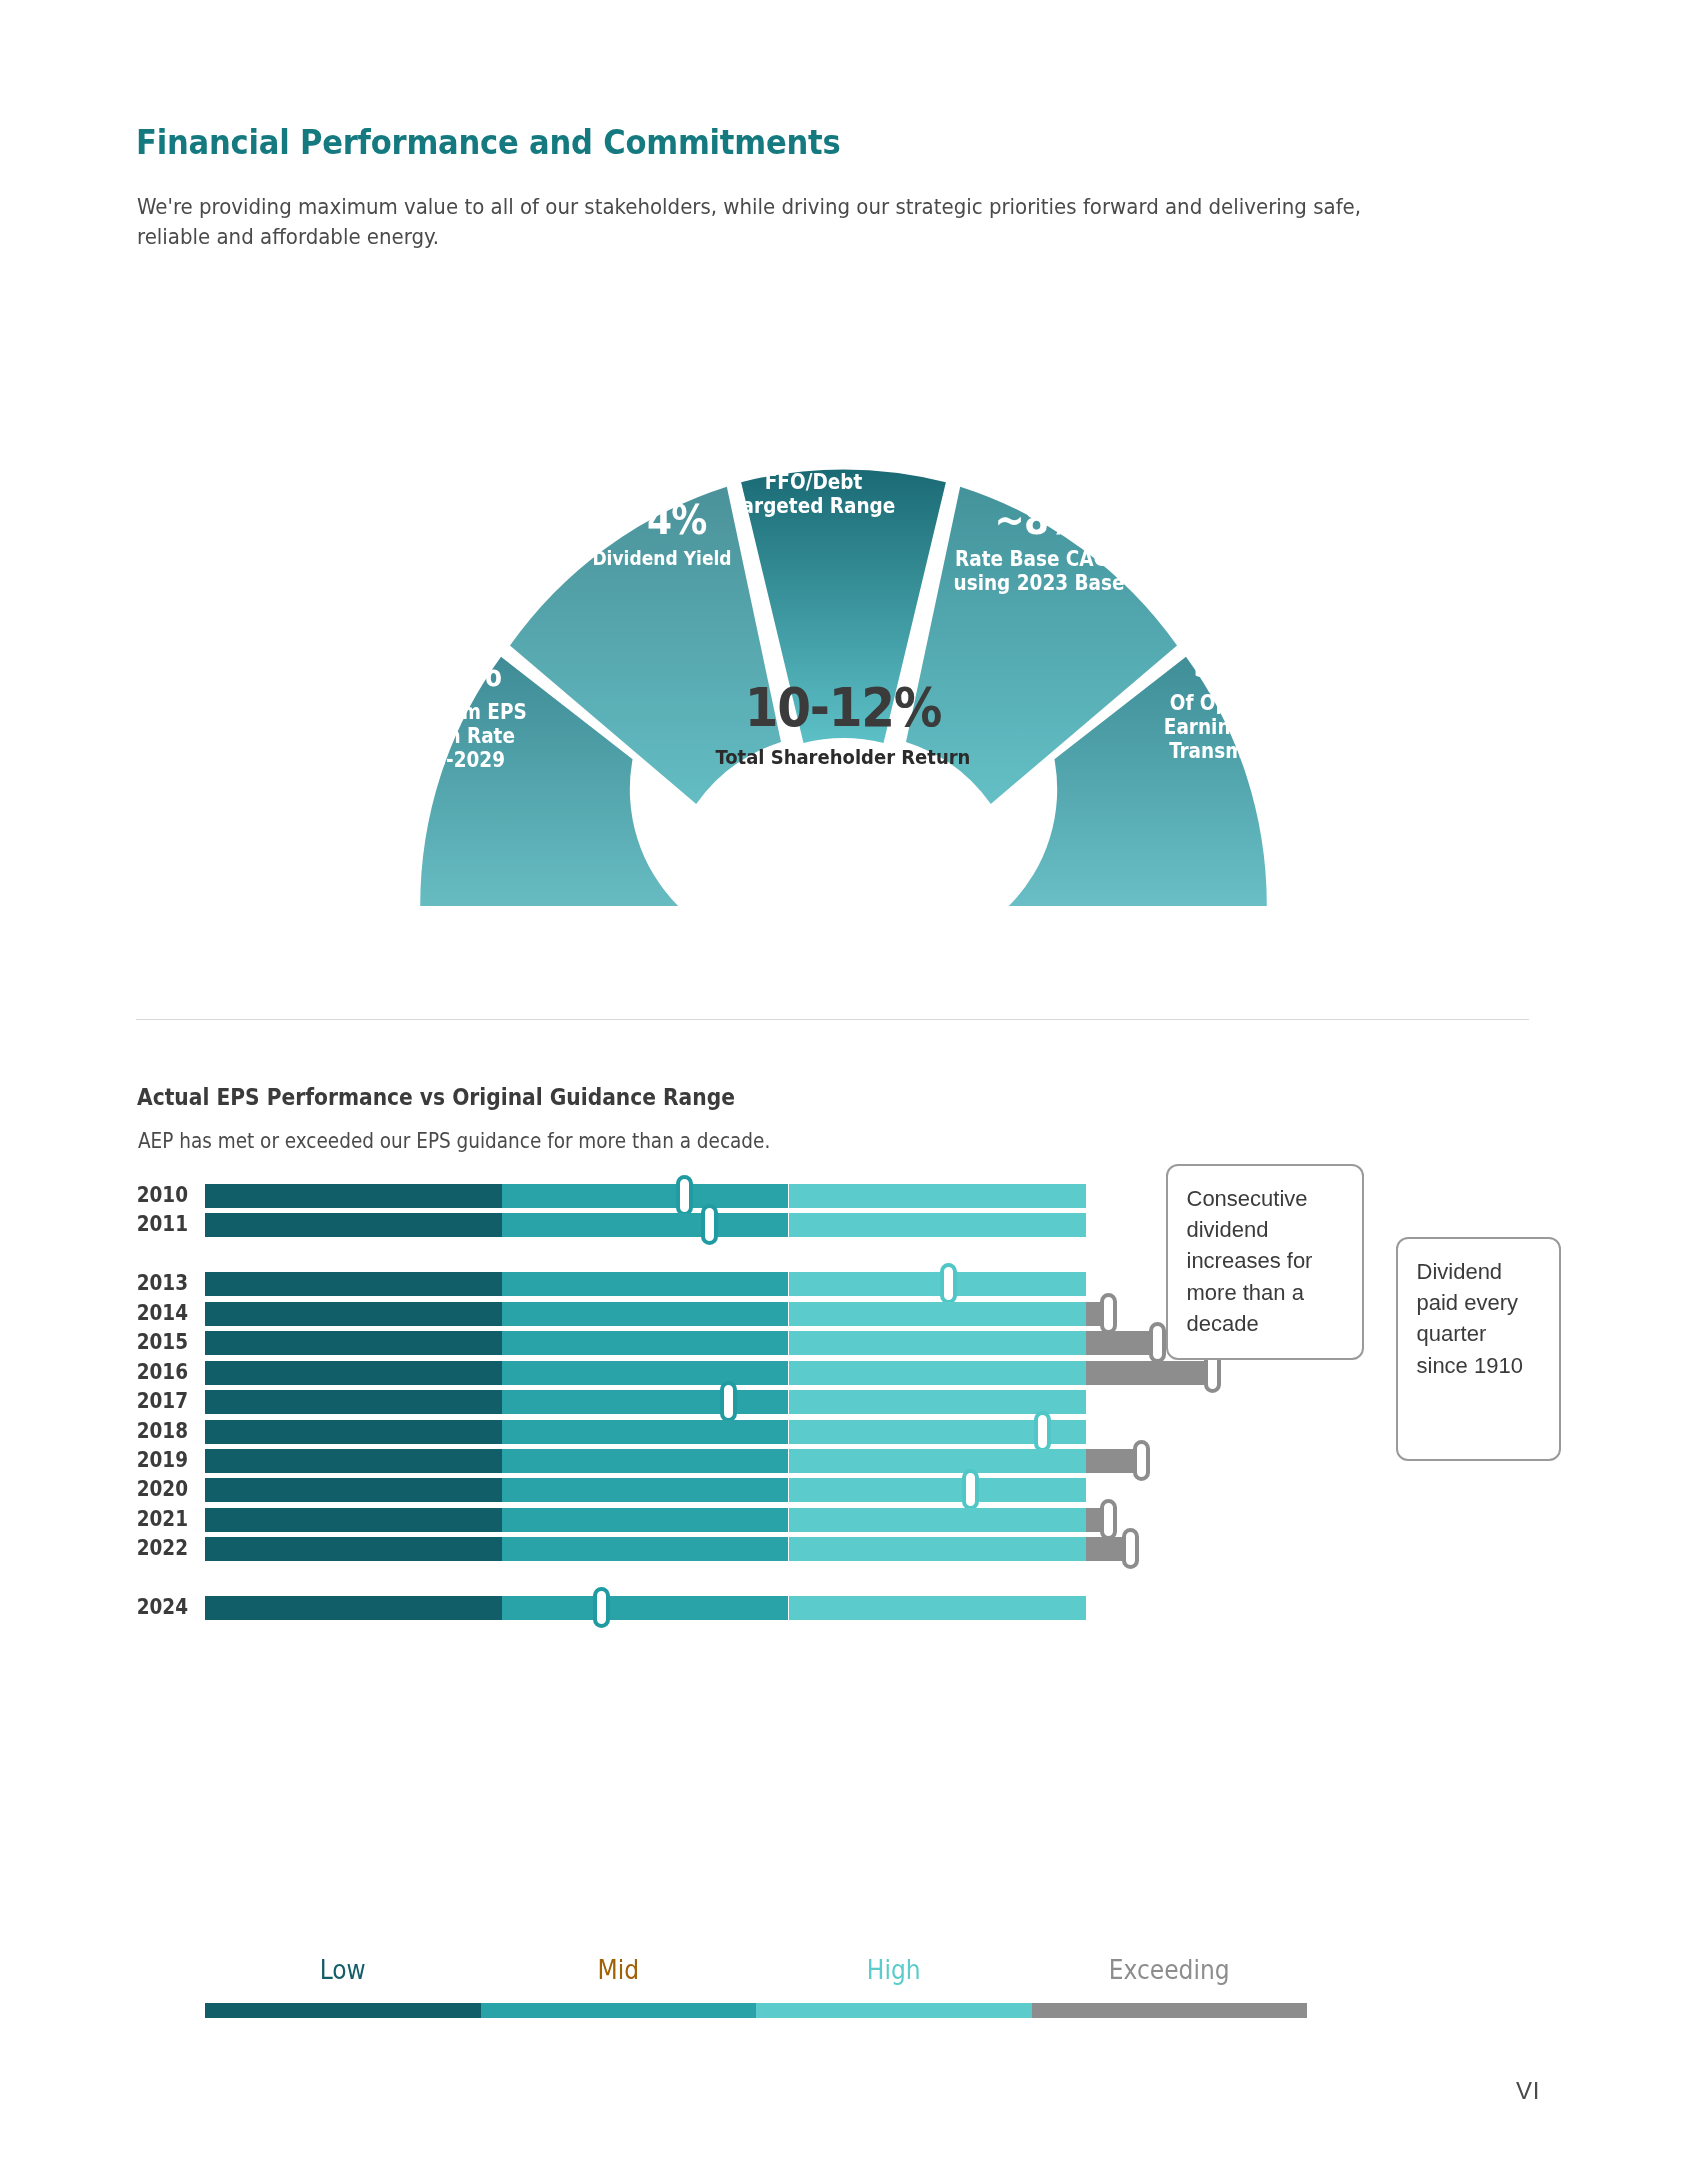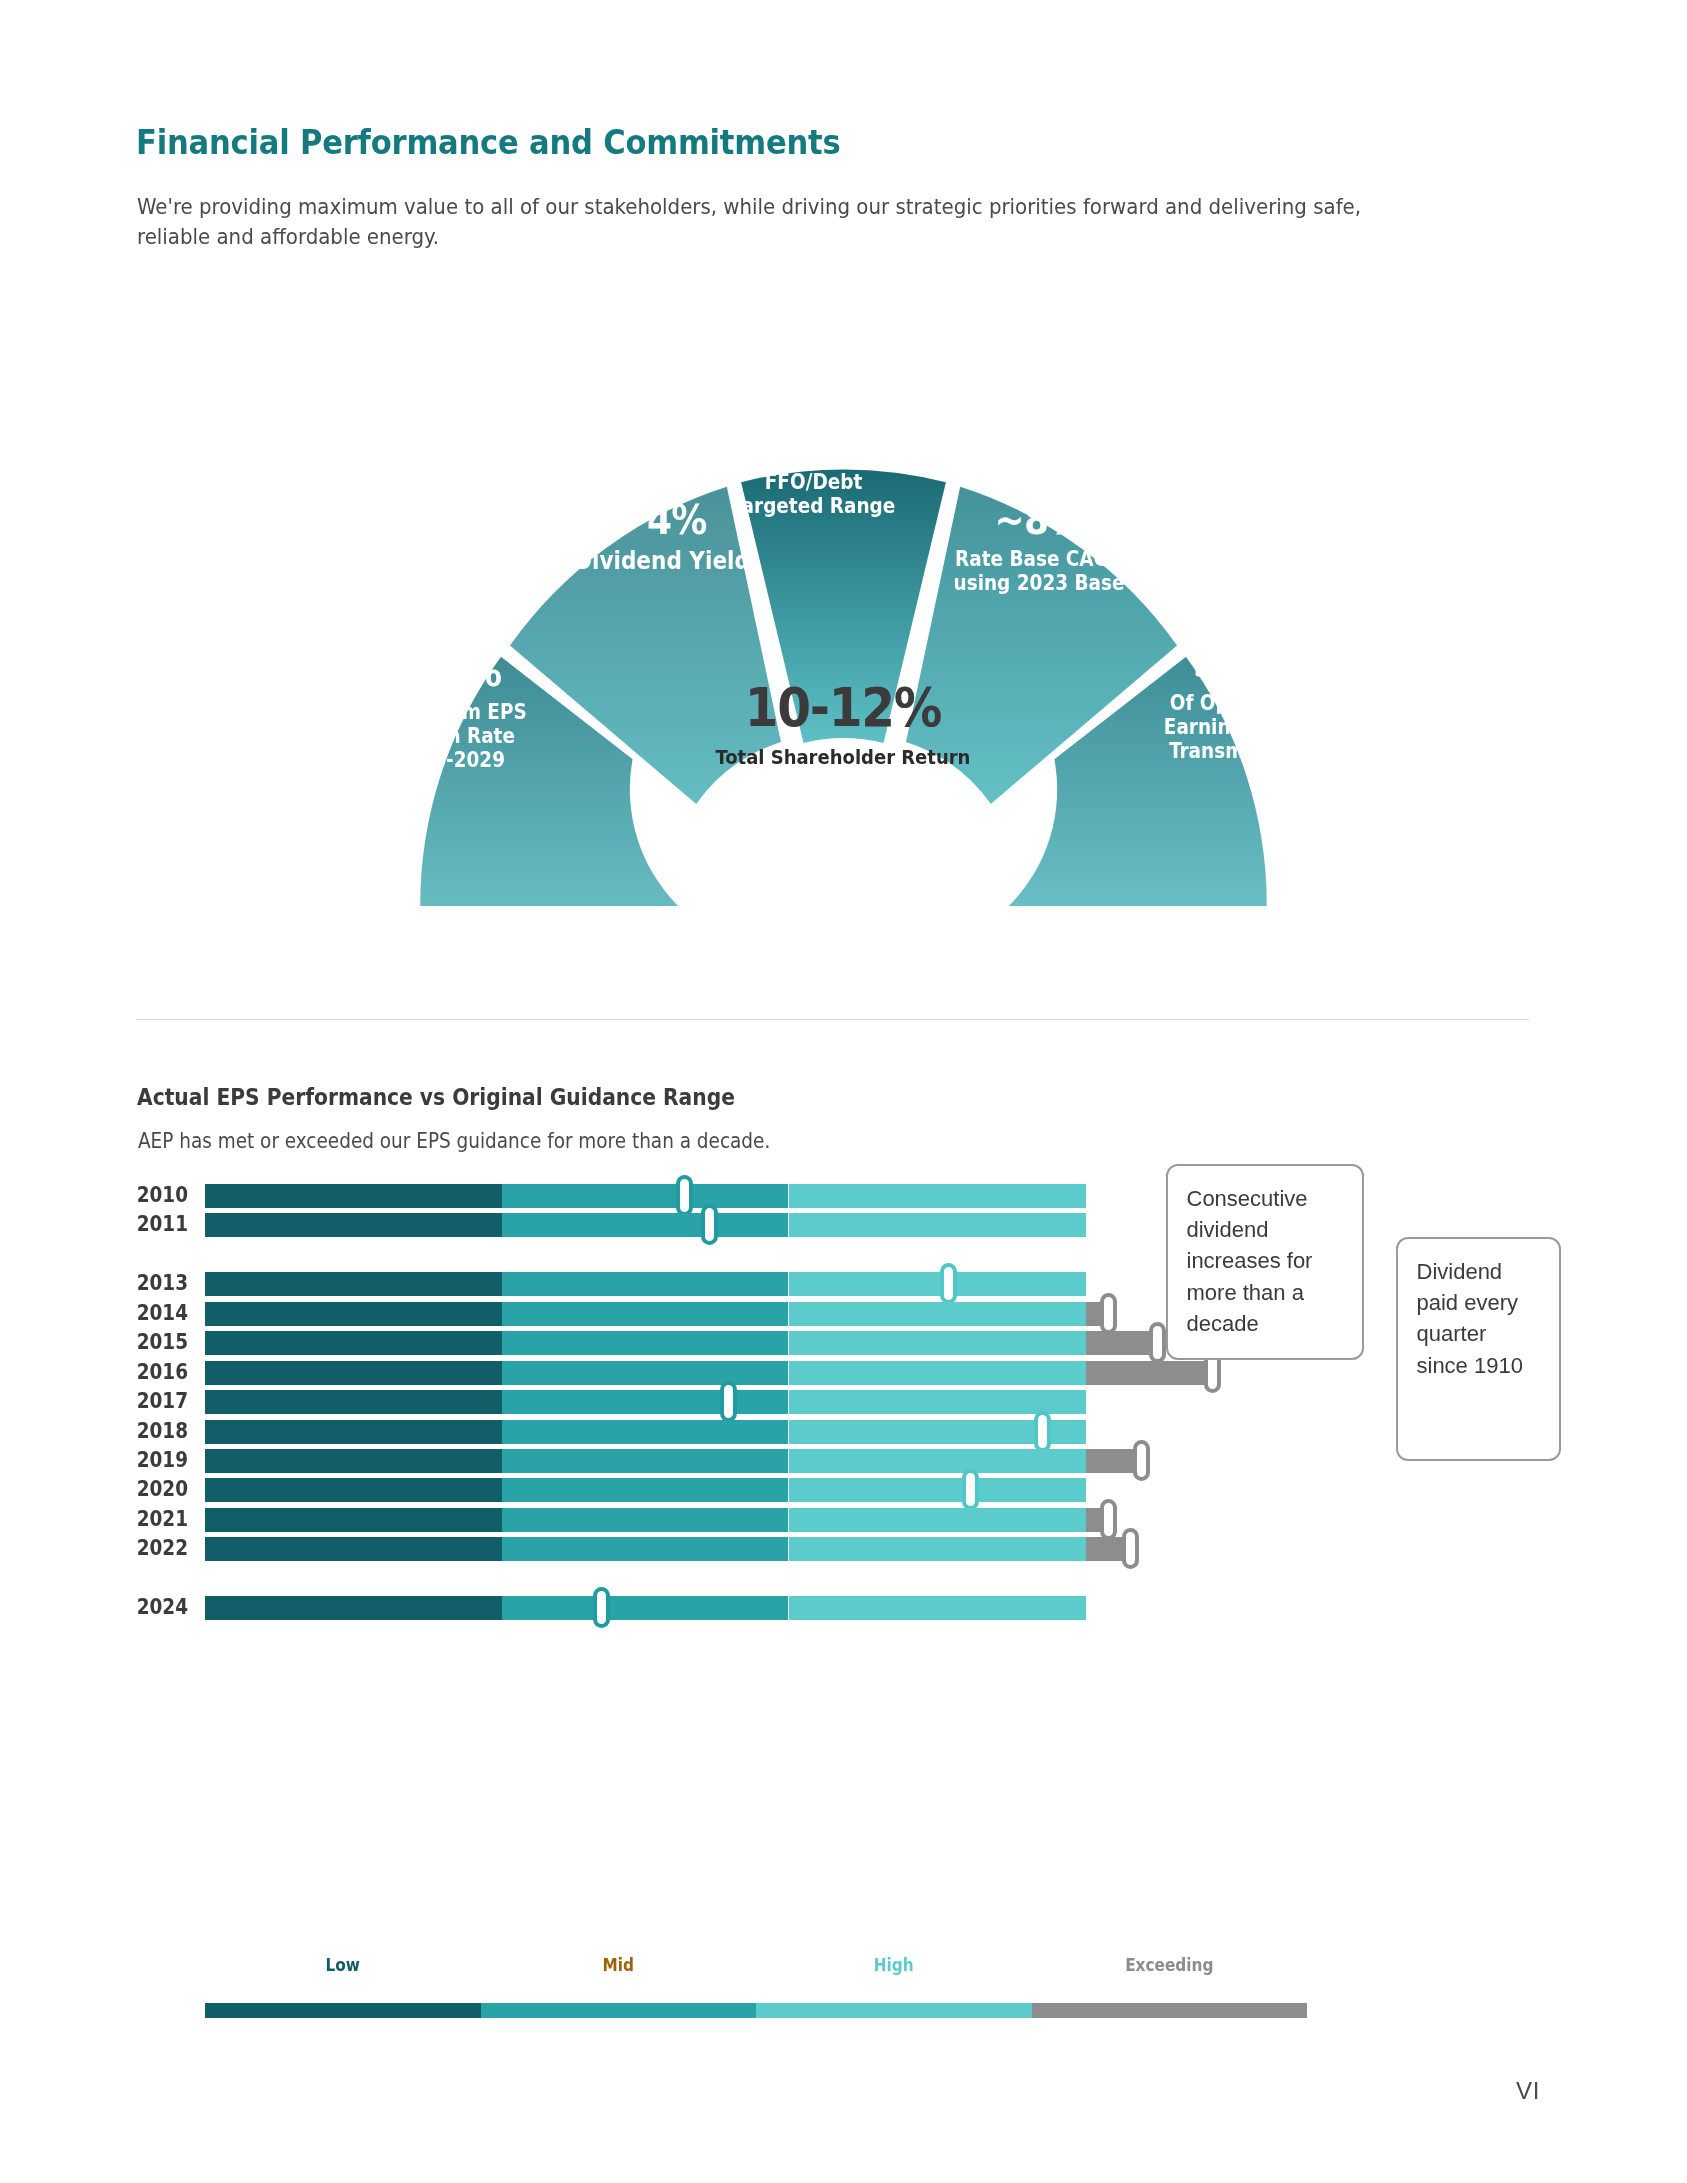--- a/index.html
+++ b/index.html
@@ -94,21 +94,21 @@
     font-size:22px; line-height:1.42;
     padding:17px 18.5px;
   }
   #callout-0 { left:1166px; top:1164px; width:198px; height:196px; }
   #callout-1 { left:1396px; top:1237px; width:165px; height:224px; }
 
   
   .legend-labels { position:absolute; left:205px; top:1955px; width:1102px; height:33px; }
   .legend-label {
     position:absolute; top:0; width:25%; text-align:center;
-    font-size:17px; font-weight:bold;
+    font-size:26px; font-weight:normal;
     font-family:"DejaVu Sans Condensed","Liberation Sans",sans-serif;
   }
   .legend-bar { position:absolute; left:205px; top:2003px; width:1102px; height:14.6px; }
   .legend-seg { position:absolute; top:0; height:14.6px; width:25%; }
 
   
   .pagenum {
     position:absolute; right:147px; top:2077px;
     font-size:24px; color:#4a4a4a; letter-spacing:0.7px;
     font-family:"Liberation Sans", sans-serif;
@@ -164,21 +164,21 @@
       <div class="fan-big" style="font-size:42px;">6-8%</div>
       <div class="fan-small" style="font-size:20.5px;">
         <div>Long-term EPS</div>
         <div>Growth Rate</div>
         <div>2026-2029</div>
       </div>
     </div>
 
     <div class="fan-label" style="left:235px; top:189px; width:298px;">
       <div class="fan-big" style="font-size:40px;">~4%</div>
-      <div class="fan-small" style="font-size:24px;text-align:center;">
+      <div class="fan-small" style="font-size:19px;text-align:center;">
         <div>Dividend Yield</div>
       </div>
     </div>
 
     <div class="fan-label" style="left:370px; top:106px; width:331px;">
       <div class="fan-big" style="font-size:46px;">14-15%</div>
       <div class="fan-small" style="font-size:20.5px;">
         <div>FFO/Debt</div>
         <div>Targeted Range</div>
       </div>

